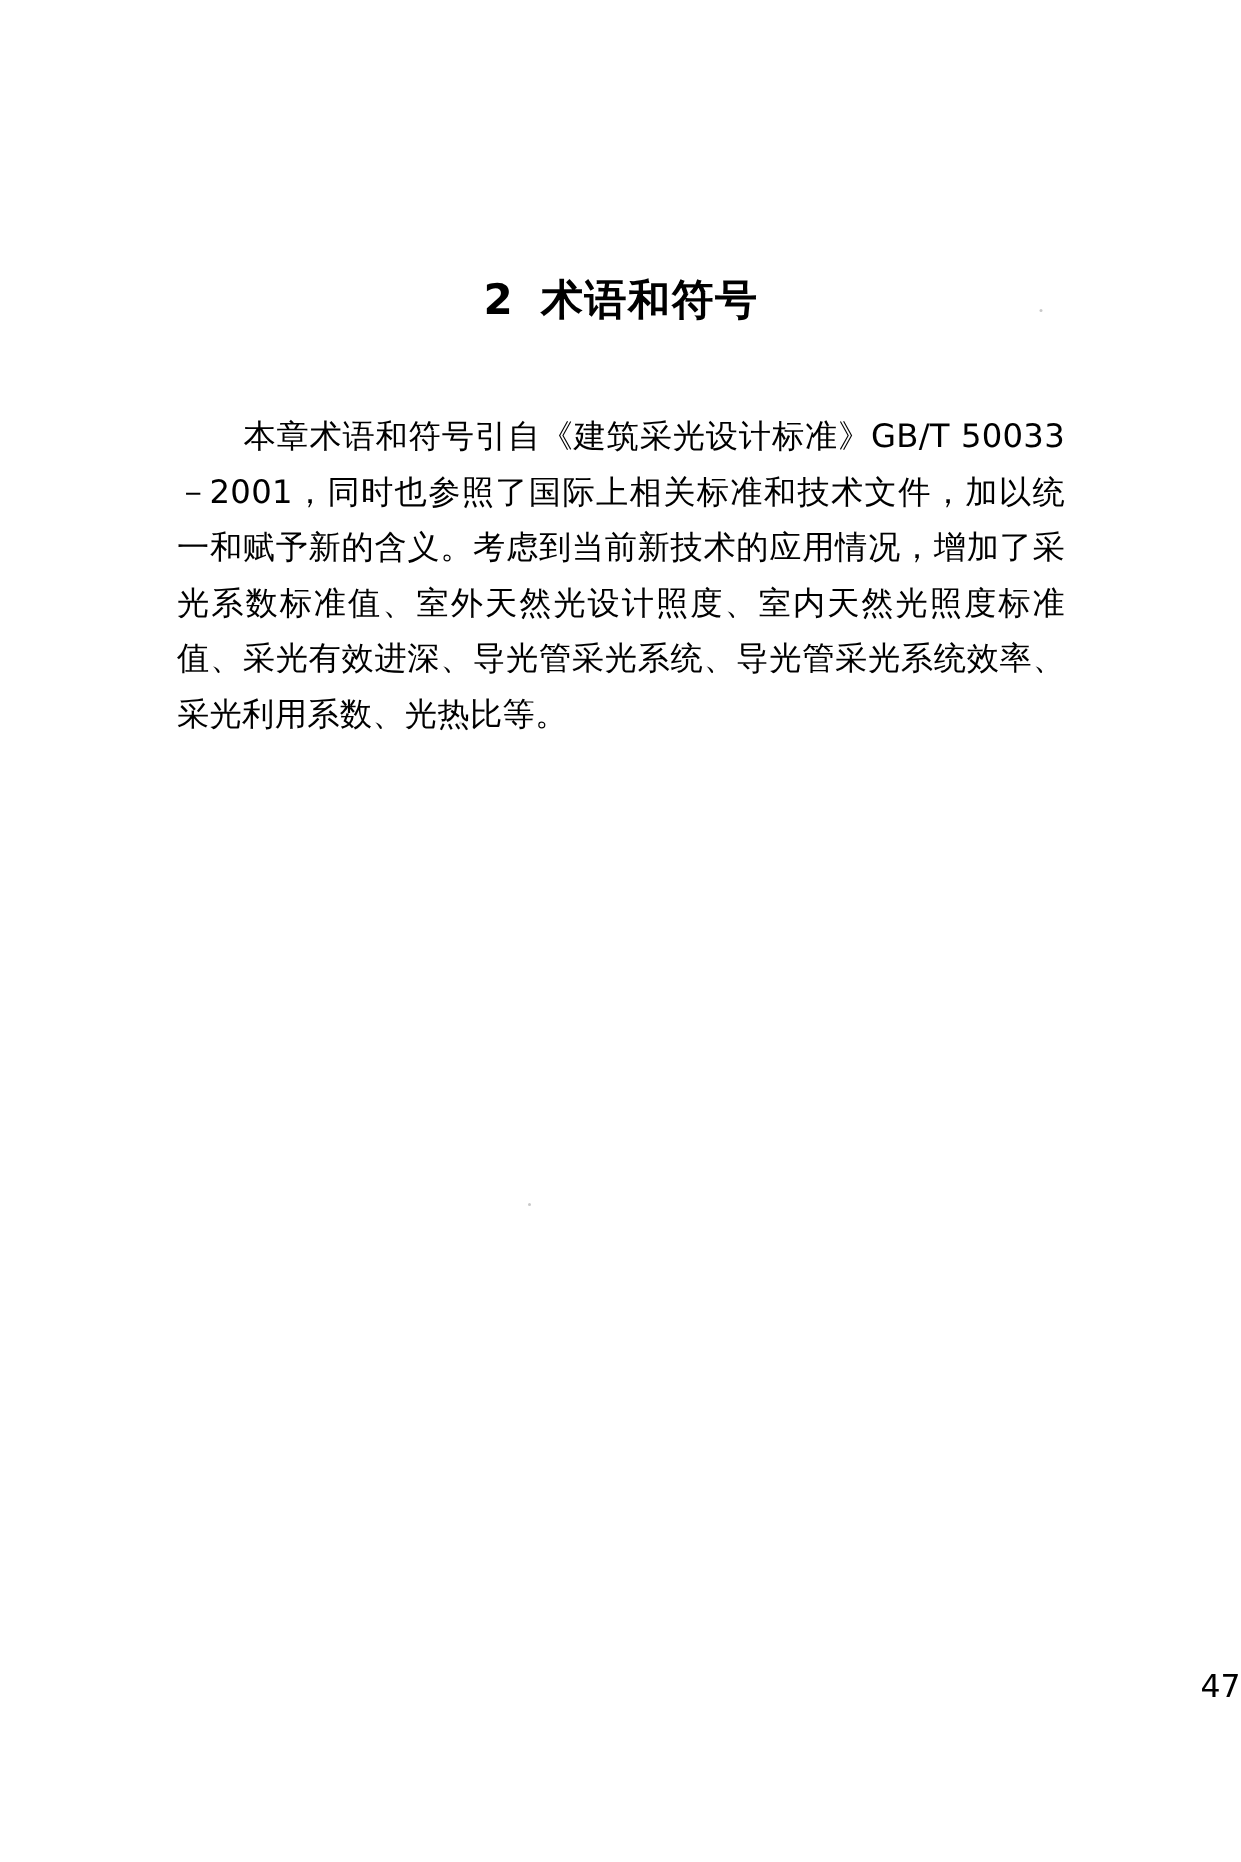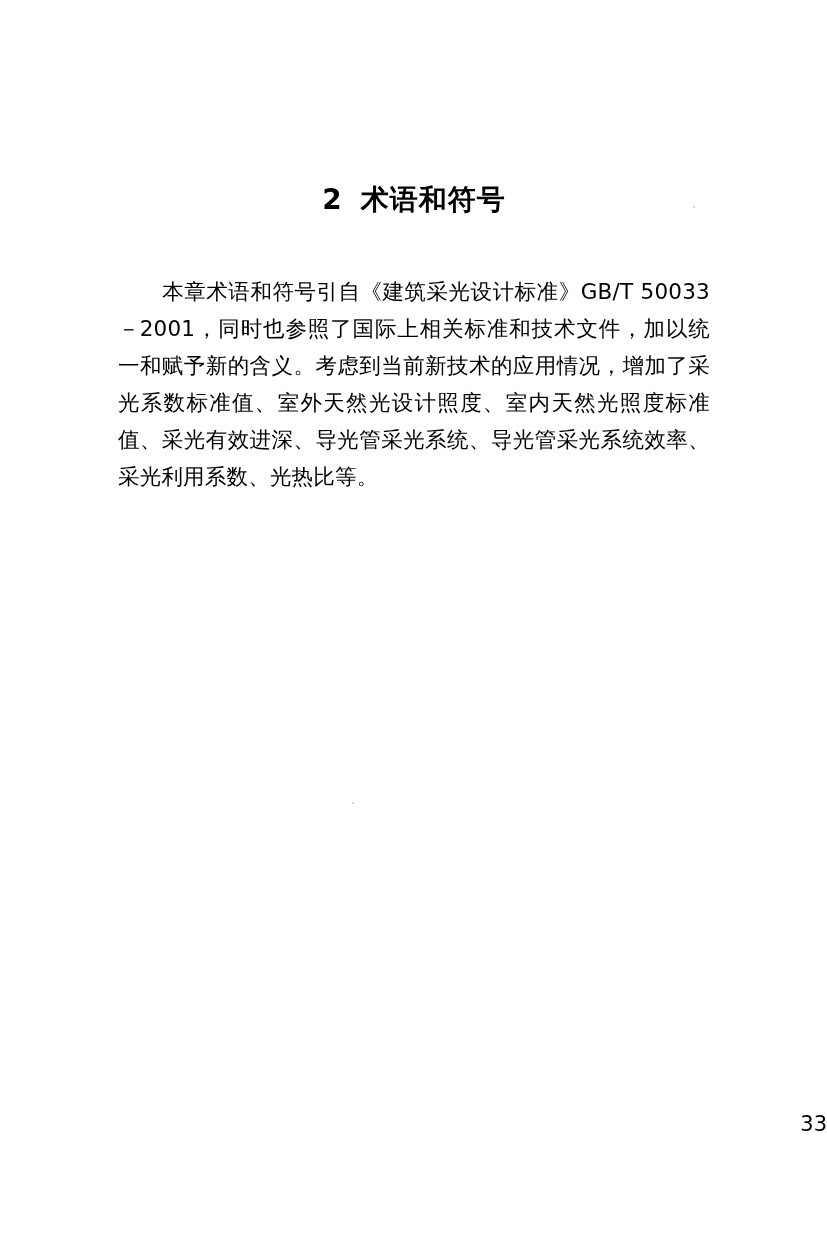--- a/index.html
+++ b/index.html
@@ -78,15 +78,15 @@
   <div class="content">
 
     <h1 class="chapter-title">
       <span class="num">2</span><span>术语和符号</span>
     </h1>
 
     <p class="body-text"><span class="indent"></span><span>本章术语和符号引自《建筑采光设计标准》GB/T 50033－2001，同时也参照了国际上相关标准和技术文件，加以统一和赋予新的含义。考虑到当前新技术的应用情况，增加了采光系数标准值、室外天然光设计照度、室内天然光照度标准值、采光有效进深、导光管采光系统、导光管采光系统效率、采光利用系数、光热比等。</span></p>
 
   </div>
 
-  <div class="page-number">33</div>
+  <div class="page-number">47</div>
 
 </div>
 
 </body></html>

